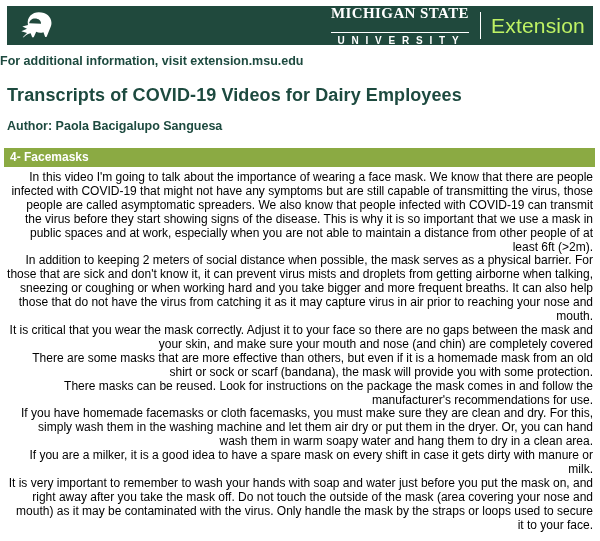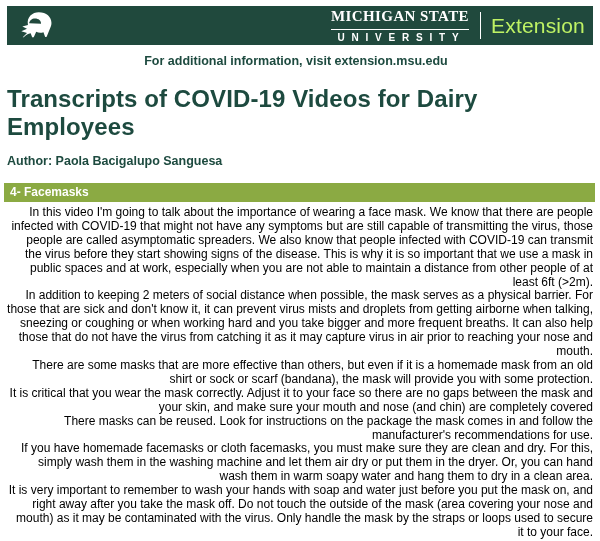--- a/index.html
+++ b/index.html
@@ -28,21 +28,21 @@
     flex-direction: column;
     align-items: center;
     color: #ffffff;
   }
   .wm-line1 {
     font-family: "Liberation Serif", serif;
     font-weight: bold;
     font-size: 15px;
     letter-spacing: 0.4px;
     border-bottom: 1.5px solid #ffffff;
-    padding-bottom: 4px;
+    padding-bottom: 10px;
     white-space: nowrap;
   }
   .wm-line2 {
     font-family: "Liberation Sans", sans-serif;
     font-size: 10px;
     font-weight: bold;
     letter-spacing: 6.8px;
     text-indent: 3px;
     margin-top: 2.5px;
     white-space: nowrap;
@@ -57,32 +57,32 @@
     color: #bef264;
     font-size: 21px;
     font-weight: 400;
     letter-spacing: 0.2px;
     margin-right: 8px;
     white-space: nowrap;
   }
 
   
   .tagline {
-    text-align: center;
+    text-align: left;
     margin: 9px 8px 16px 0;
     color: #1D4A3F;
     font-weight: bold;
     font-size: 12.5px;
   }
 
   
   .doc-title {
     margin: 17px 7px 0 7px;
     color: #1D4A3F;
-    font-size: 24px;
+    font-size: 18px;
     font-weight: bold;
     letter-spacing: 0.1px;
   }
   .doc-author {
     margin: 13px 7px 0 7px;
     color: #1D4A3F;
     font-size: 12.5px;
     font-weight: bold;
   }
 
@@ -144,20 +144,21 @@
 
   <h1 class="doc-title">Transcripts of COVID-19 Videos for Dairy Employees</h1>
 
   <div class="doc-author">Author: Paola Bacigalupo Sanguesa</div>
 
   <div class="section-bar">4- Facemasks</div>
 
   <div class="content">
     <p>In this video I'm going to talk about the importance of wearing a face mask. We know that there are people infected with COVID-19 that might not have any symptoms but are still capable of transmitting the virus, those people are called asymptomatic spreaders. We also know that people infected with COVID-19 can transmit the virus before they start showing signs of the disease. This is why it is so important that we use a mask in public spaces and at work, especially when you are not able to maintain a distance from other people of at least 6ft (&gt;2m).</p>
     <p>In addition to keeping 2 meters of social distance when possible, the mask serves as a physical barrier. For those that are sick and don't know it, it can prevent virus mists and droplets from getting airborne when talking, sneezing or coughing or when working hard and you take bigger and more frequent breaths. It can also help those that do not have the virus from catching it as it may capture virus in air prior to reaching your nose and mouth.</p>
+    <p>It is critical that you wear the mask correctly. Adjust it to your face so there are no gaps between the mask and your skin, and make sure your mouth and nose (and chin) are completely covered</p>
     <p>There are some masks that are more effective than others, but even if it is a homemade mask from an old shirt or sock or scarf (bandana), the mask will provide you with some protection.</p>
-    <p>It is critical that you wear the mask correctly. Adjust it to your face so there are no gaps between the mask and your skin, and make sure your mouth and nose (and chin) are completely covered</p>
     <p>There masks can be reused. Look for instructions on the package the mask comes in and follow the manufacturer's recommendations for use.</p>
     <p>If you have homemade facemasks or cloth facemasks, you must make sure they are clean and dry. For this, simply wash them in the washing machine and let them air dry or put them in the dryer. Or, you can hand wash them in warm soapy water and hang them to dry in a clean area.</p>
+    <p>If you are a milker, it is a good idea to have a spare mask on every shift in case it gets dirty with manure or milk.</p>
     <p>It is very important to remember to wash your hands with soap and water just before you put the mask on, and right away after you take the mask off. Do not touch the outside of the mask (area covering your nose and mouth) as it may be contaminated with the virus. Only handle the mask by the straps or loops used to secure it to your face.</p>
   </div>
 
 </div>
 
 </body></html>

